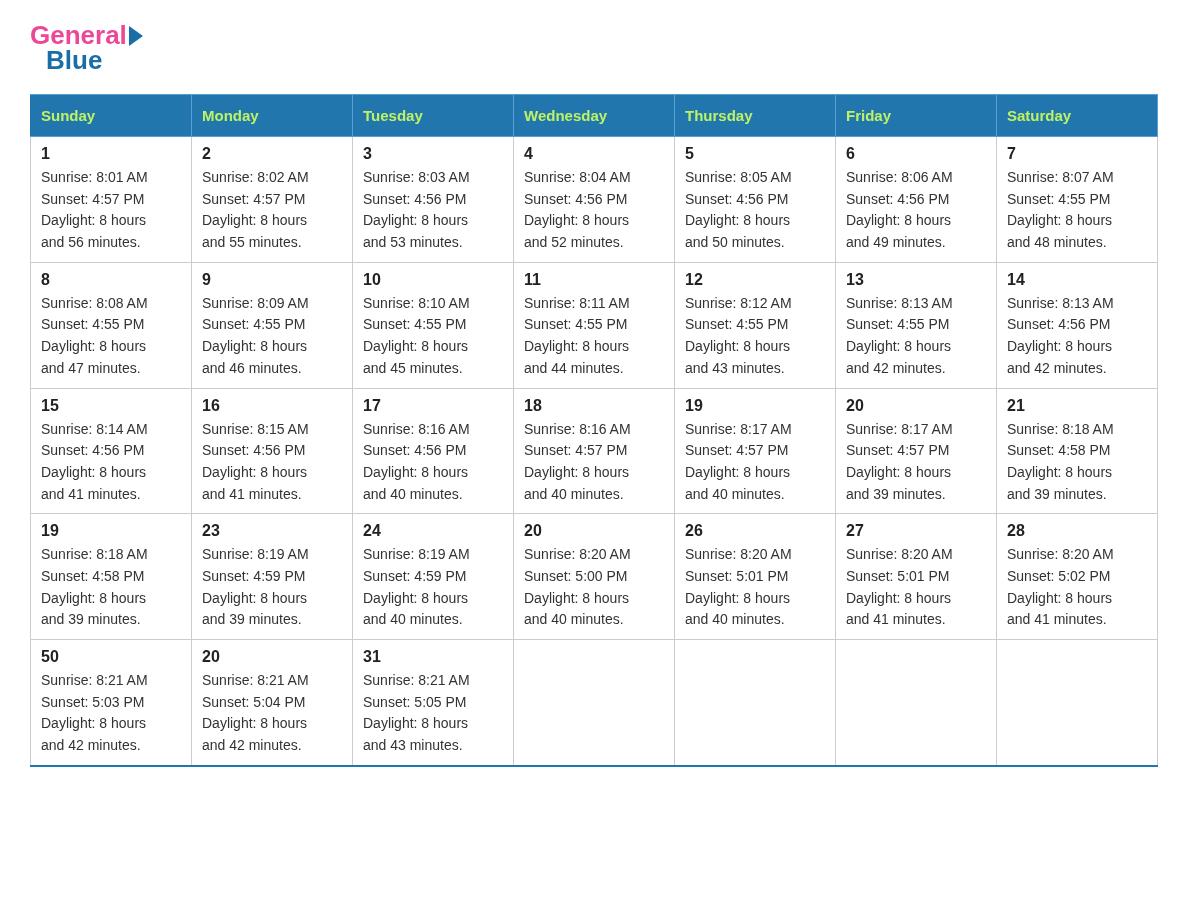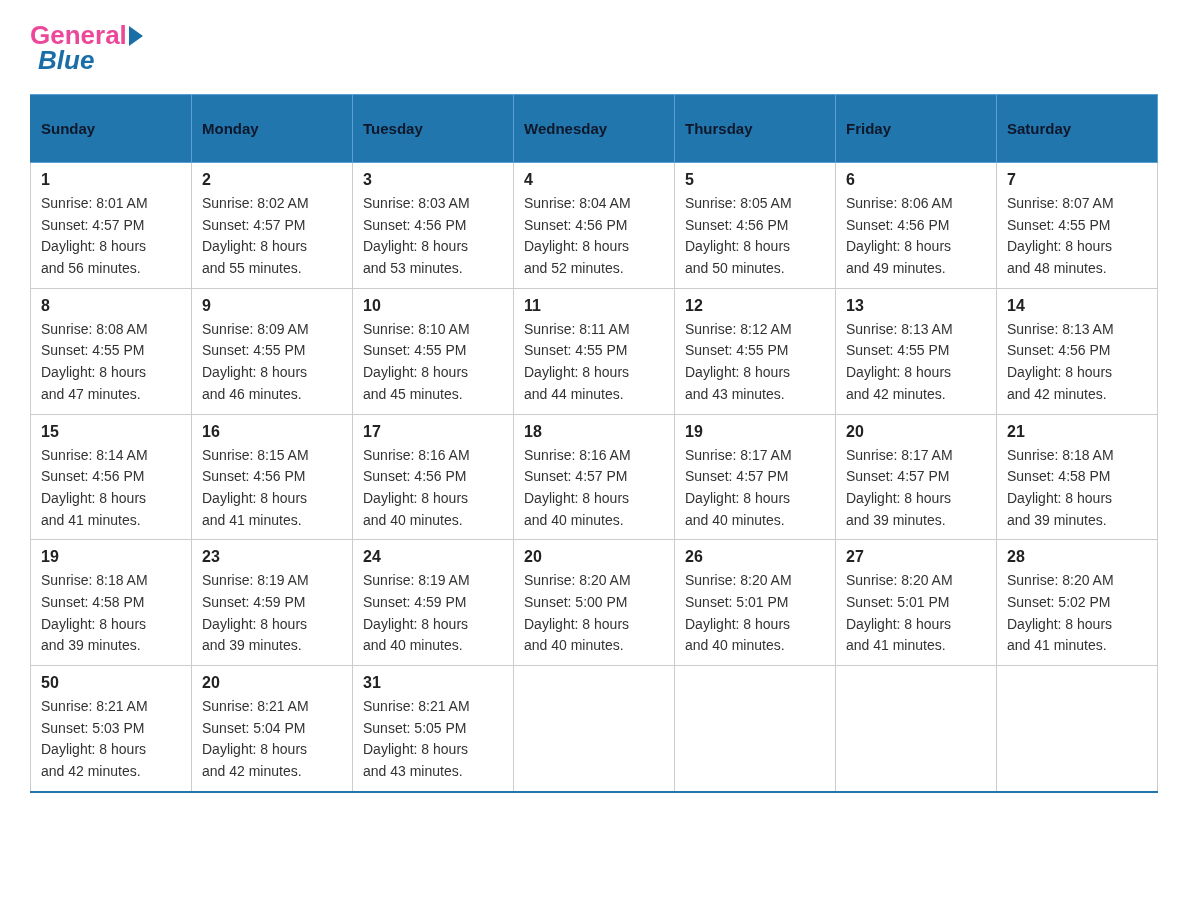--- a/index.html
+++ b/index.html
@@ -57,24 +57,24 @@
       color: #555;
       margin-top: 4px;
     }
     table {
       width: 100%;
       border-collapse: collapse;
       table-layout: fixed;
     }
     thead tr th {
       background-color: #2176ae;
-      color: #0f172a;
+      color: #bef264;
       font-size: 15px;
       font-weight: bold;
-      padding: 25px 10px;
+      padding: 12px 10px;
       text-align: left;
       border: 1px solid #5a9fd4;
     }
     tbody tr td {
       border: 1px solid #ccc;
       vertical-align: top;
       padding: 8px 10px;
       font-size: 13px;
       color: #333;
       min-height: 100px;
@@ -104,21 +104,21 @@
   </style>
 </head>
 <body>
 
 <div class="header-area">
   <div class="logo">
     <div class="logo-text">
       <span class="logo-general">General</span>
       <span class="logo-triangle"></span>
     </div>
-    <div style="margin-top:-6px;margin-left:8px;font-style:italic;">
+    <div style="margin-top:-6px;margin-left:16px;">
       <span class="logo-blue">Blue</span>
     </div>
   </div>
   <div class="title-area">
     <div class="month-title"></div>
     <div class="location-title"></div>
   </div>
 </div>
 
 <table>

